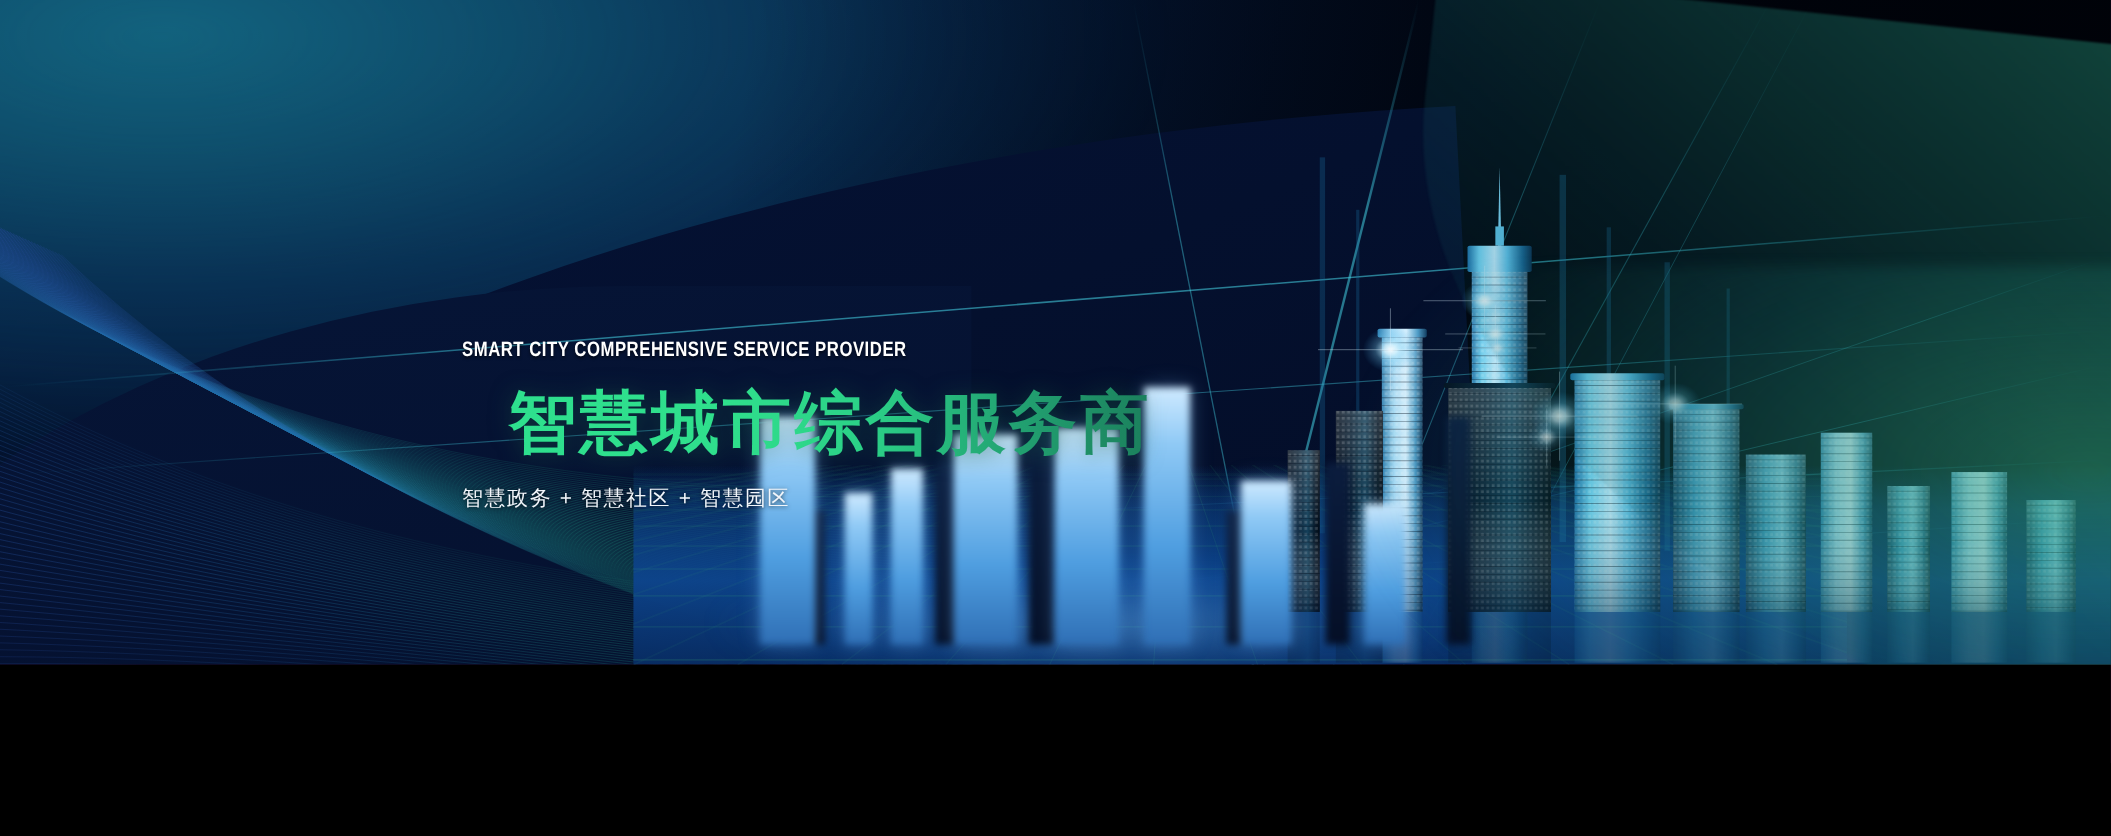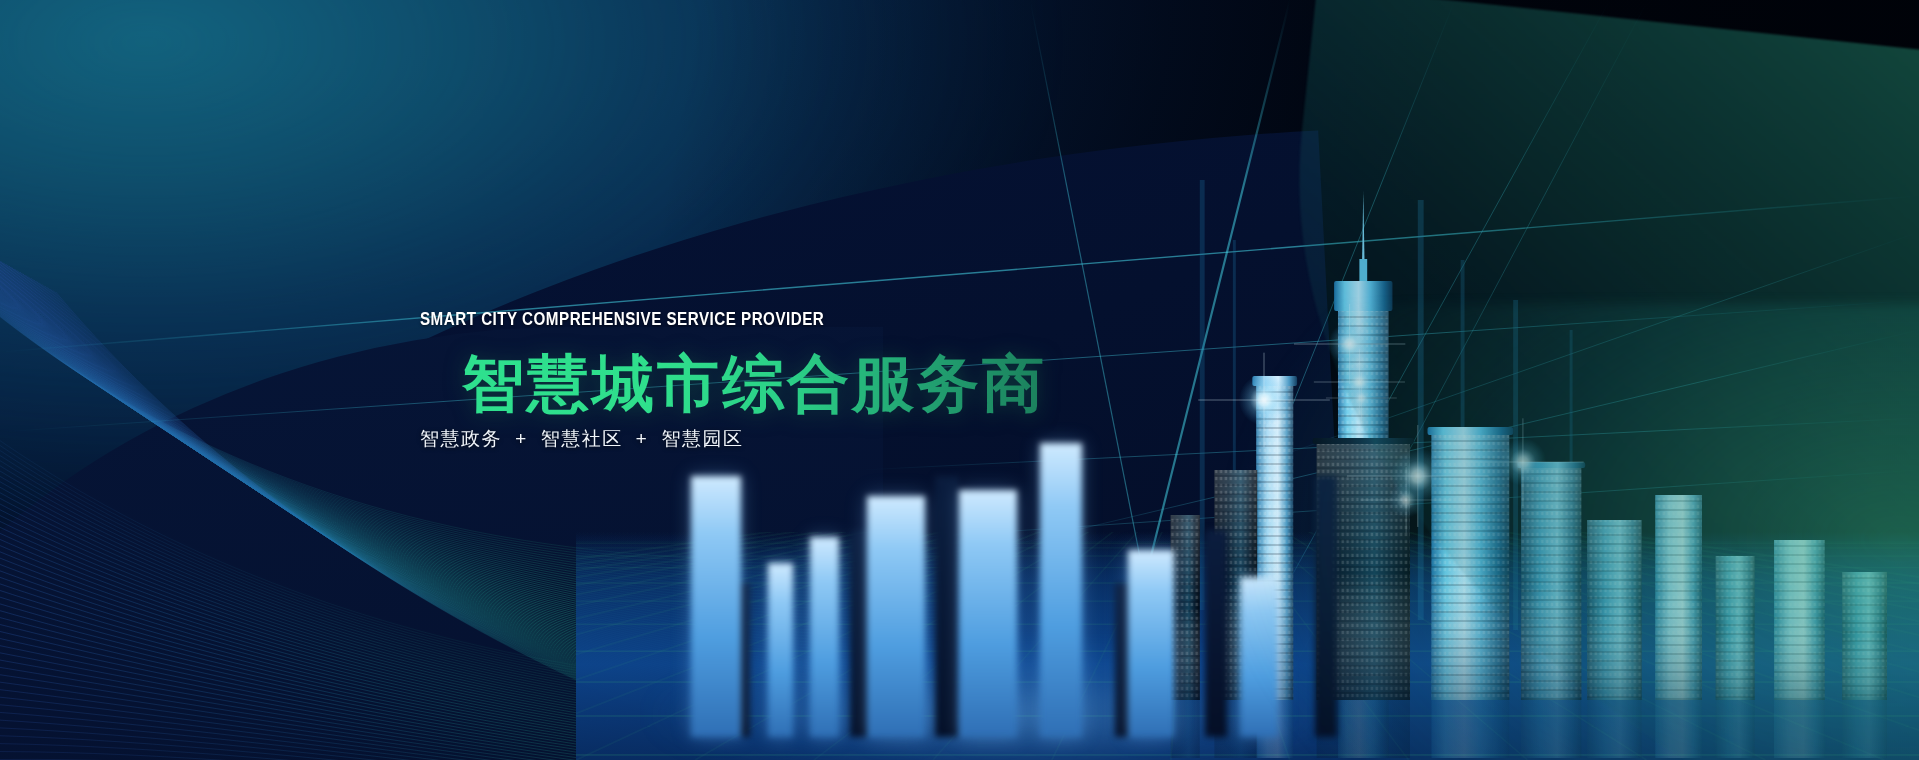--- a/index.html
+++ b/index.html
@@ -1,20 +1,20 @@
 <!DOCTYPE html>
 <html><head>
 <meta charset="utf-8">
 <style>
   * { margin:0; padding:0; box-sizing:border-box; }
   html,body { background:#000; }
 
   .banner{
     position:relative;
-    width:1919px; height:760px;
+    width:1919px; height:604px;
     overflow:hidden;
     background:#701a75;
     font-family:"Liberation Sans","DejaVu Sans",sans-serif;
   }
 
   
   .sky-base{
     position:absolute; inset:0;
     background:
       radial-gradient(120% 135% at 8% 4%, #12547f 0%, #0d4066 14%, #07244a 30%, #041634 44%, #020b20 60%, #00040c 80%);
@@ -120,26 +120,27 @@
     background:linear-gradient(92deg,#2ee08e 0%,#2fdf8c 34%,#2bd087 56%,#22a372 78%,#1b7f5c 100%);
     -webkit-background-clip:text;
     background-clip:text;
     color:transparent;
     -webkit-text-fill-color:transparent;
     filter:drop-shadow(0 2px 10px rgba(20,90,70,.55));
     font-family:"DejaVu Sans","Liberation Sans",sans-serif;
     margin-left:42px;
   }
   .subline{
+    margin-top:14px;
     color:#f2f6fb;
     font-size:19px;
     letter-spacing:1.5px;
     white-space:nowrap;
     text-shadow:0 1px 4px rgba(0,0,0,.7);
-    font-family:Liberation Mono, monospace;
+    font-family:Liberation Sans, sans-serif;
   }
 </style>
 </head>
 <body>
 
 <div class="banner">
 
   <div class="sky-base"></div>
   <div class="sky-teal-glow"></div>
   <div class="sky-right"></div>

